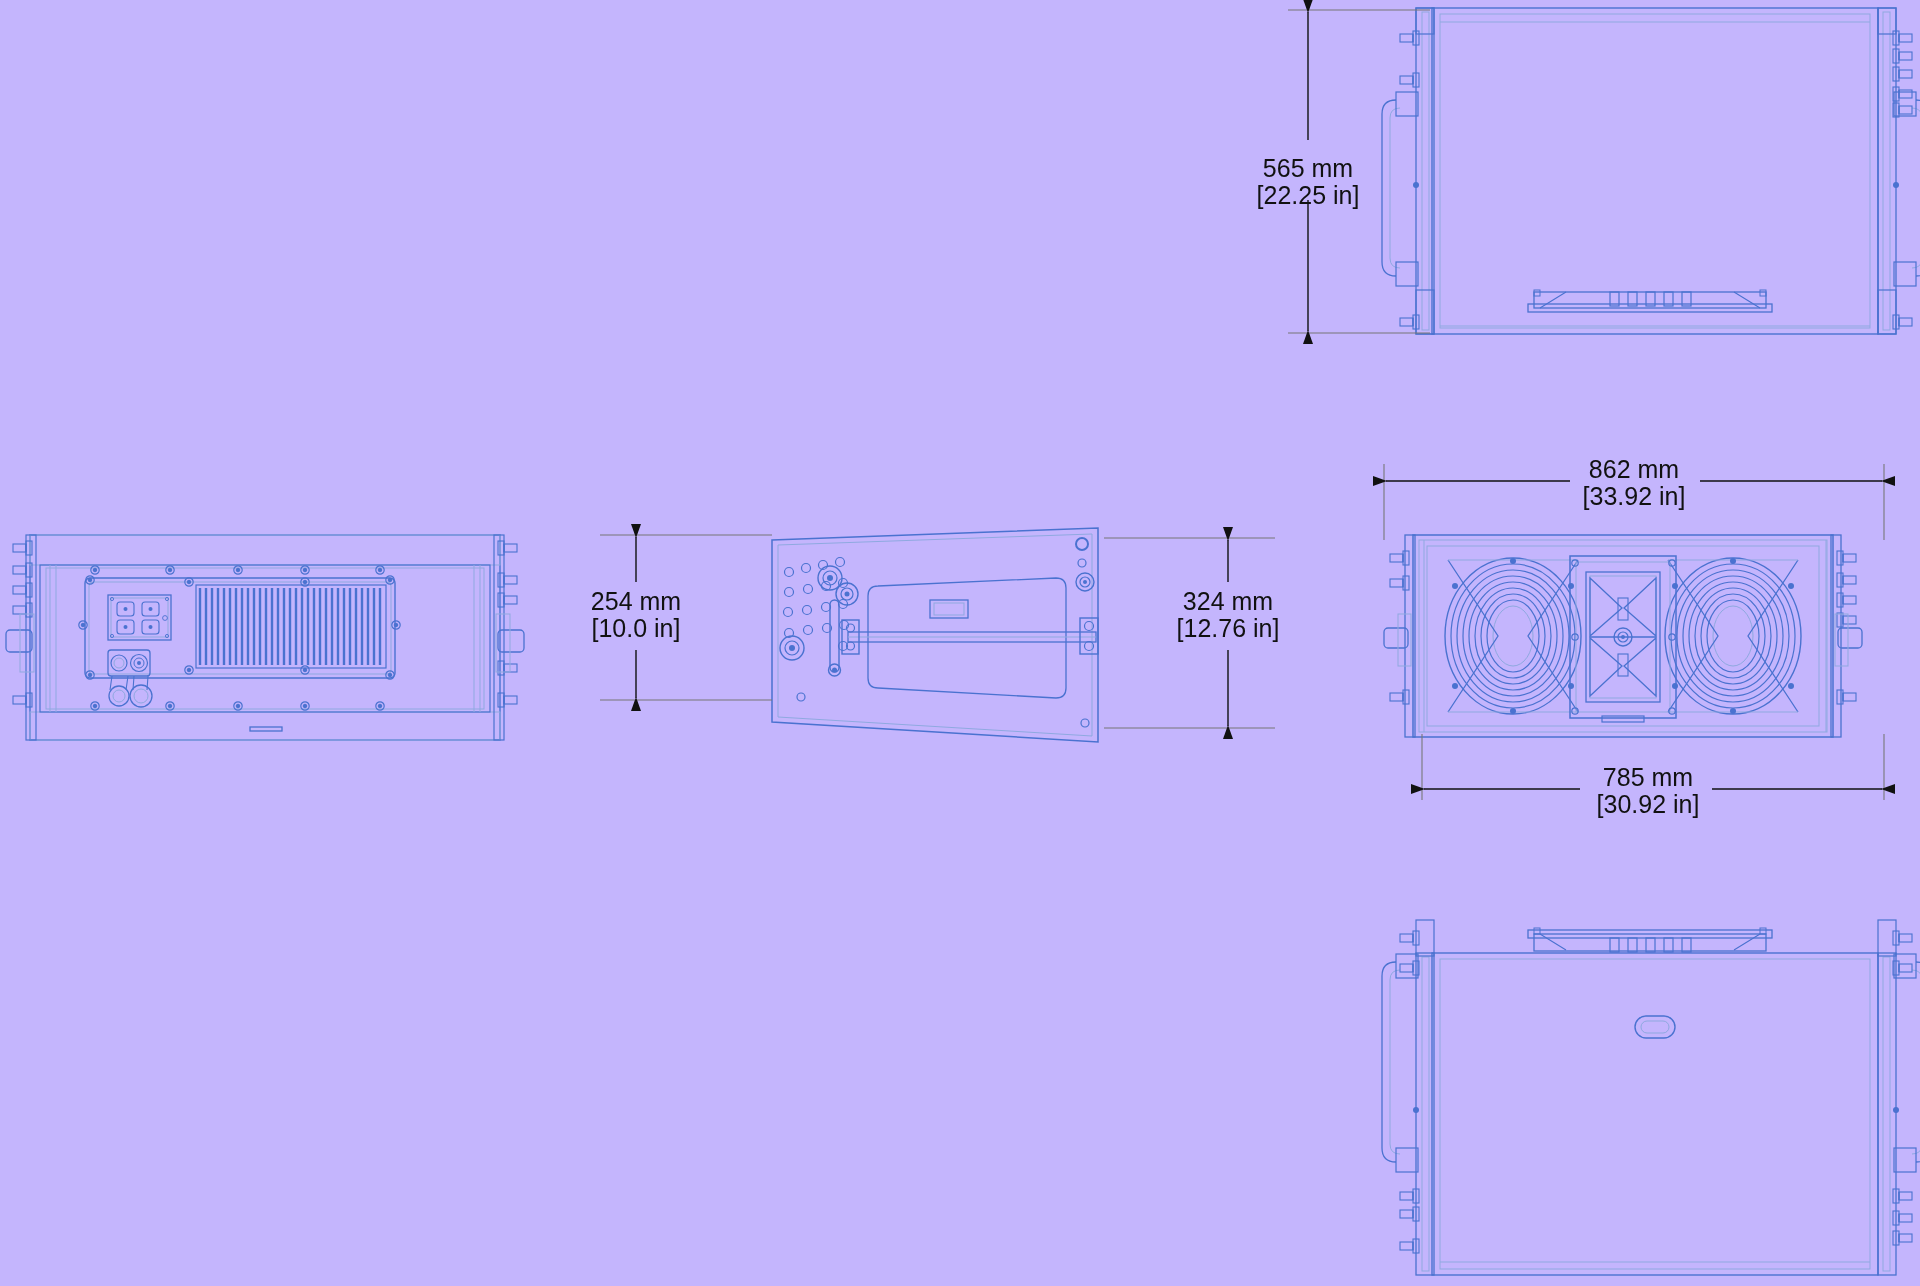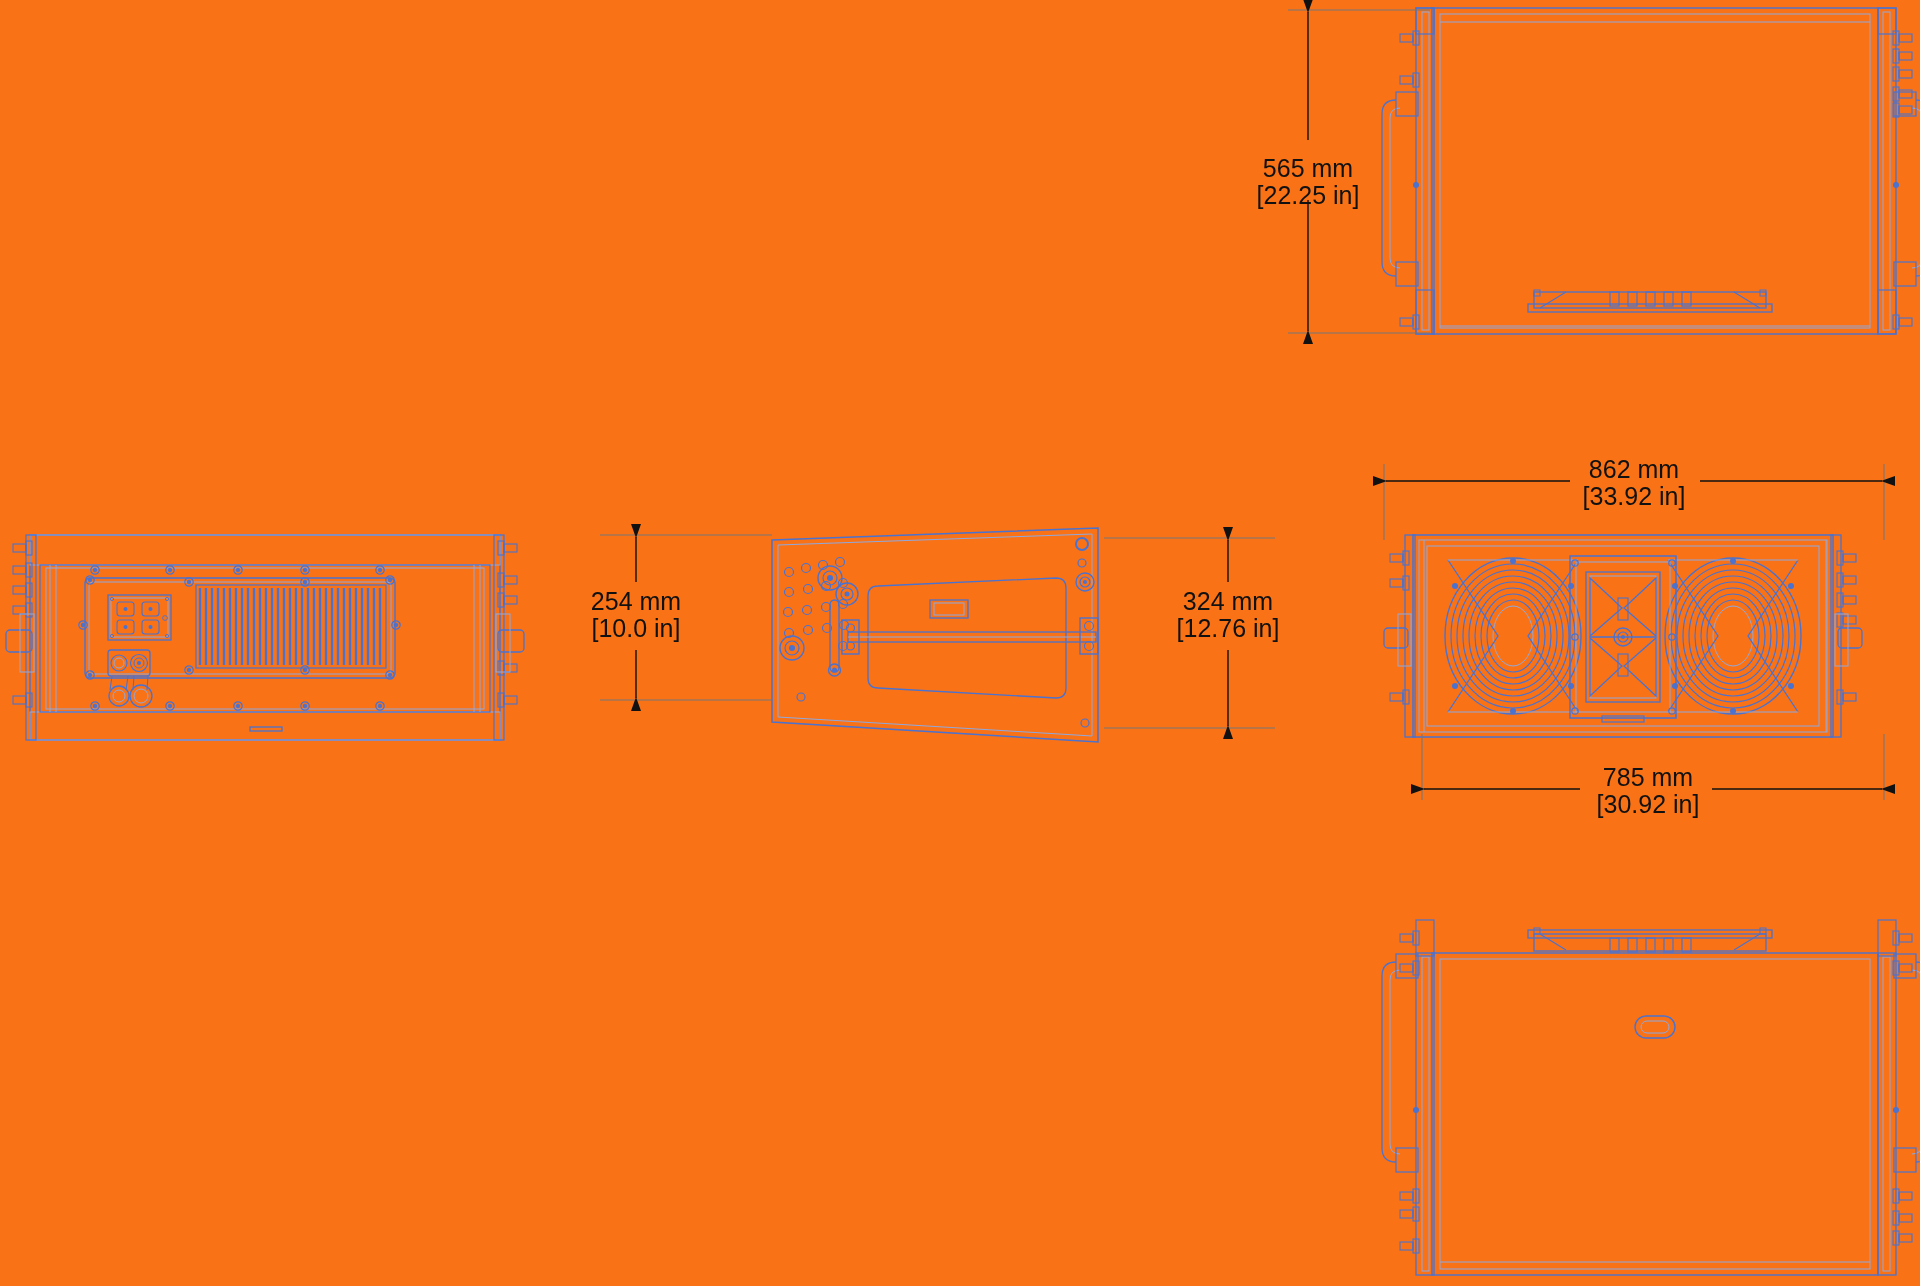--- a/index.html
+++ b/index.html
@@ -2,21 +2,21 @@
 <html><head>
 <meta charset="utf-8">
 <title>Loudspeaker Dimensional Drawing</title>
 <style>
   html,body{margin:0;padding:0;background:#ffffff;}
   body{
     width:1920px;height:1286px;overflow:hidden;
     font-family:"Liberation Sans","DejaVu Sans",sans-serif;
     color:#000;
   }
-  #sheet{position:relative;width:1920px;height:1286px;background:#f97316;}
+  #sheet{position:relative;width:1920px;height:1286px;background:#c4b5fd;}
   #sheet svg{position:absolute;top:0;left:0;}
   .dimtext{
     font-family:"Liberation Sans","DejaVu Sans",sans-serif;
     font-size:25px;fill:#111;text-anchor:middle;
     dominant-baseline:middle;white-space:pre;
   }
 </style>
 </head>
 <body>
 

